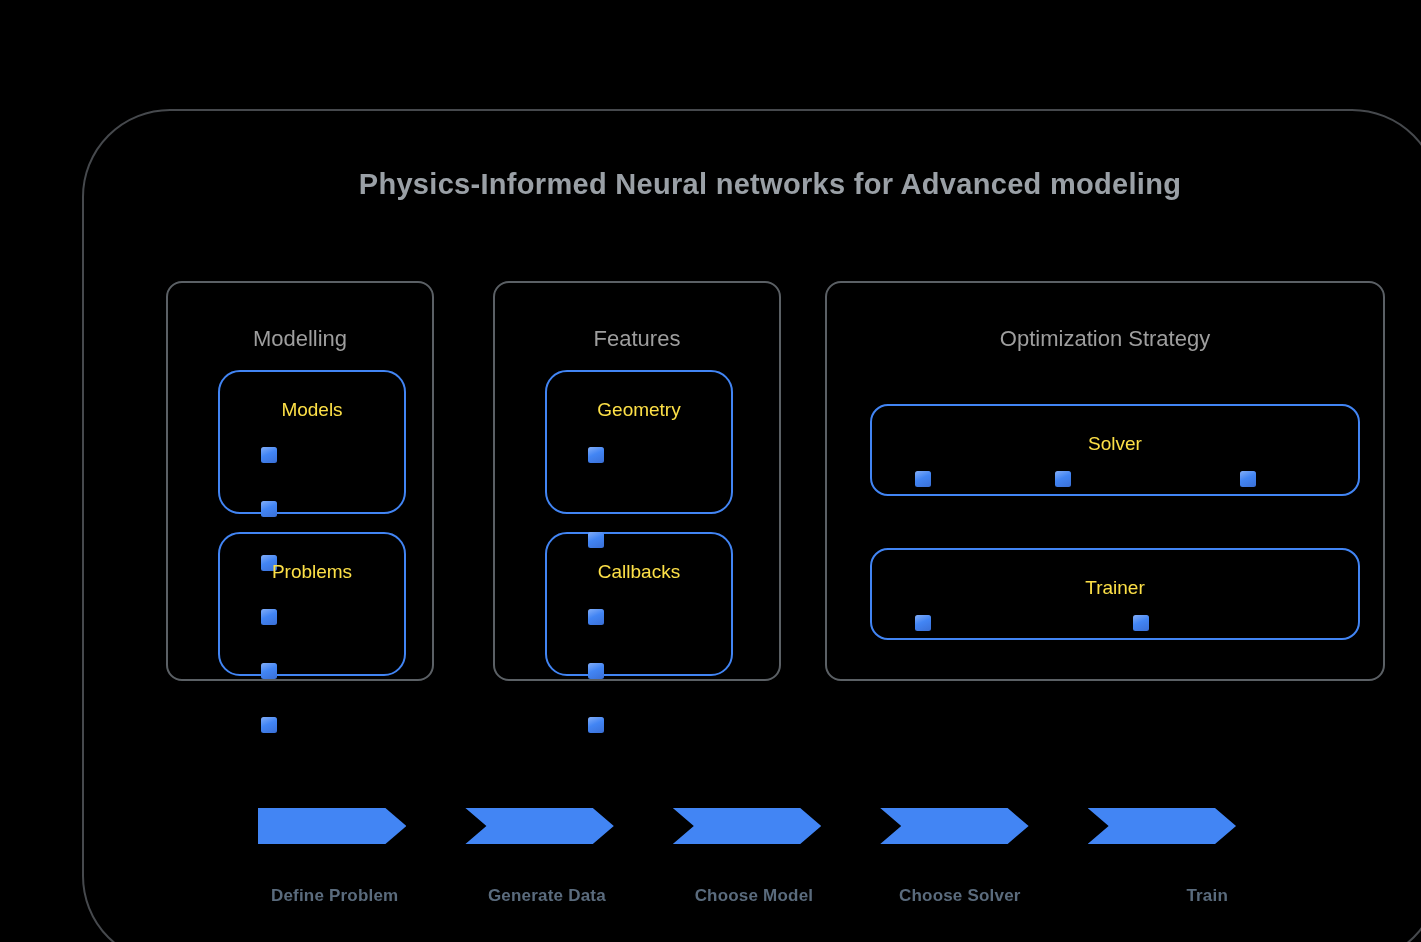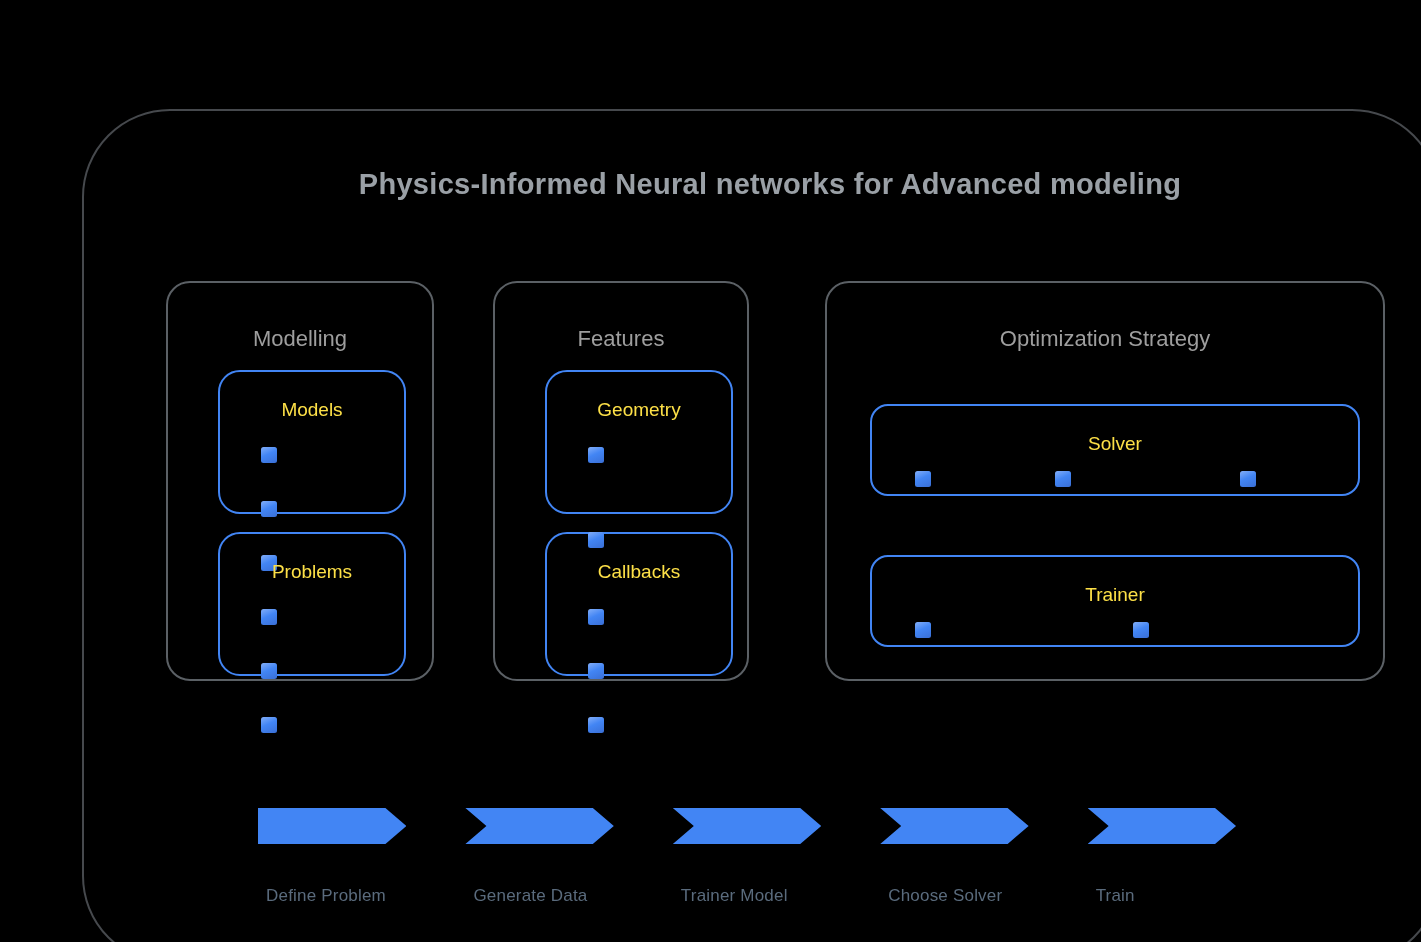--- a/index.html
+++ b/index.html
@@ -23,24 +23,24 @@
     position:absolute; top:40px; left:0; width:100%;
     text-align:center;
     font-size:29px; font-weight:bold; color:#9aa0a6;
     letter-spacing:0.3px;
   }
 
   
   .group {
     position:absolute; top:161px; height:400px;
     border:2px solid #5b6065;
-    border-radius:24px;
+    border-radius:16px;
   }
   .group-modelling    { left:73px;  width:268px; }
-  .group-features     { left:400px; width:256px; }
+  .group-features     { left:400px; width:288px; }
   .group-optimization { left:732px; width:560px; }
   .group-label {
     margin-top:27px; text-align:center;
     font-size:22px; color:#9e9e9e;
   }
 
   
   .card {
     position:absolute;
     border:2.5px solid #4285f4;
@@ -48,21 +48,21 @@
   }
   .card-label {
     text-align:center; margin-top:11px;
     font-size:19px; color:#fde047;
   }
   .card-v { left:41px; width:188px; height:144px; }
   .card-models, .card-geometry   { top:78px;  }
   .card-problems, .card-callbacks{ top:240px; }
   .card-h { left:34px; width:490px; height:92px; border-radius:18px; }
   .card-solver  { top:112px; }
-  .card-trainer { top:263px; }
+  .card-trainer { top:256px; }
 
   
   .bullet {
     display:block; width:13px; height:13px; border-radius:2.5px;
     background:linear-gradient(155deg,#83aef8 0%, #4285f4 45%, #3a6fd6 100%);
   }
   .bullets-v {
     position:absolute; left:15px; top:49px;
     display:flex; flex-direction:column; gap:20px;
   }
@@ -81,22 +81,22 @@
   }
   .flow-step { flex:1; display:flex; flex-direction:column; }
   .flow-arrow { height:36px; background:#4285f4; }
   .flow-step:first-child .flow-arrow {
     clip-path: polygon(0 0, calc(100% - 21px) 0, 100% 50%, calc(100% - 21px) 100%, 0 100%);
   }
   .flow-step:not(:first-child) .flow-arrow {
     clip-path: polygon(0 0, calc(100% - 21px) 0, 100% 50%, calc(100% - 21px) 100%, 0 100%, 21px 50%);
   }
   .flow-label {
-    margin-top:25px; text-align:left;
-    font-size:17px; font-weight:normal; color:#5a6b7d;
+    margin-top:25px; text-align:right;
+    font-size:17px; font-weight:bold; color:#5a6b7d;
     letter-spacing:0.2px;
   }
 </style>
 </head>
 <body>
 
 <div class="canvas">
   <div class="frame">
 
     <div class="title">Physics-Informed Neural networks for Advanced modeling</div>
@@ -165,21 +165,21 @@
     <div class="flow-step">
       <div class="flow-arrow"></div>
       <div class="flow-label">Define Problem</div>
     </div>
     <div class="flow-step">
       <div class="flow-arrow"></div>
       <div class="flow-label">Generate Data</div>
     </div>
     <div class="flow-step">
       <div class="flow-arrow"></div>
-      <div class="flow-label">Trainer Model</div>
+      <div class="flow-label">Choose Model</div>
     </div>
     <div class="flow-step">
       <div class="flow-arrow"></div>
       <div class="flow-label">Choose Solver</div>
     </div>
     <div class="flow-step">
       <div class="flow-arrow"></div>
       <div class="flow-label">Train</div>
     </div>
   </div>

